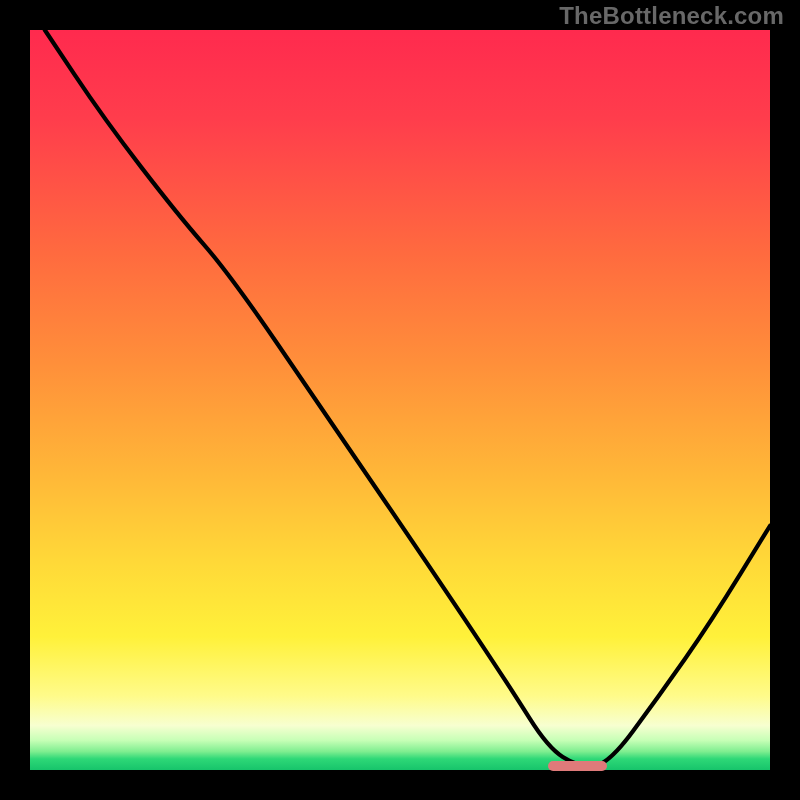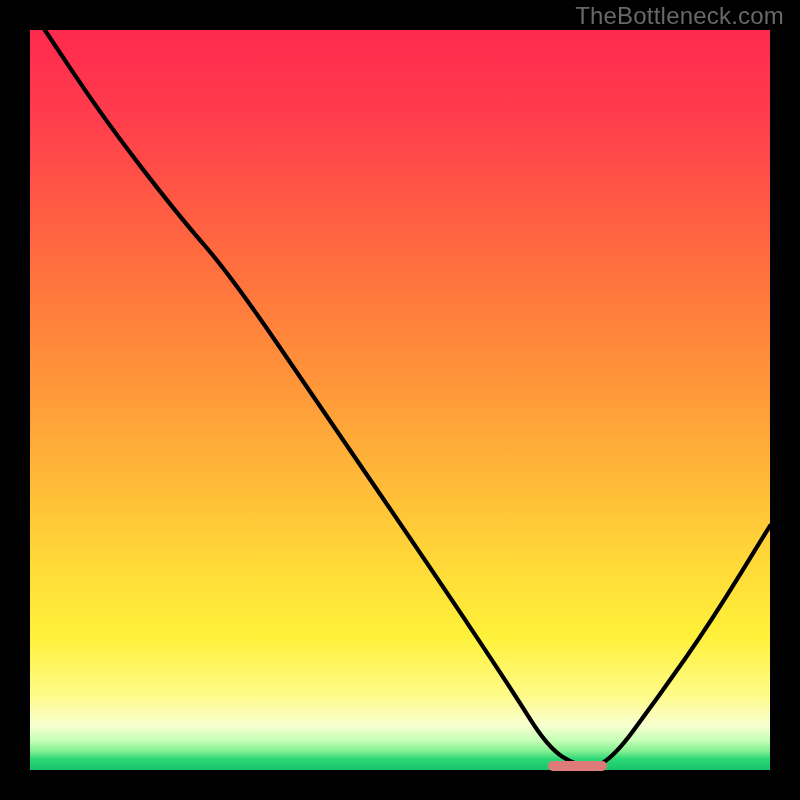--- a/index.html
+++ b/index.html
@@ -16,21 +16,21 @@
     width: 800px;
     height: 800px;
     background: #000;
   }
   .watermark {
     position: absolute;
     top: 2px;
     right: 16px;
     color: #686868;
     font-size: 24px;
-    font-weight: 400;
+    font-weight: 700;
     letter-spacing: 0.2px;
   }
   .plot-area {
     position: absolute;
     left: 30px;
     top: 30px;
     width: 740px;
     height: 740px;
     
     background: linear-gradient(

